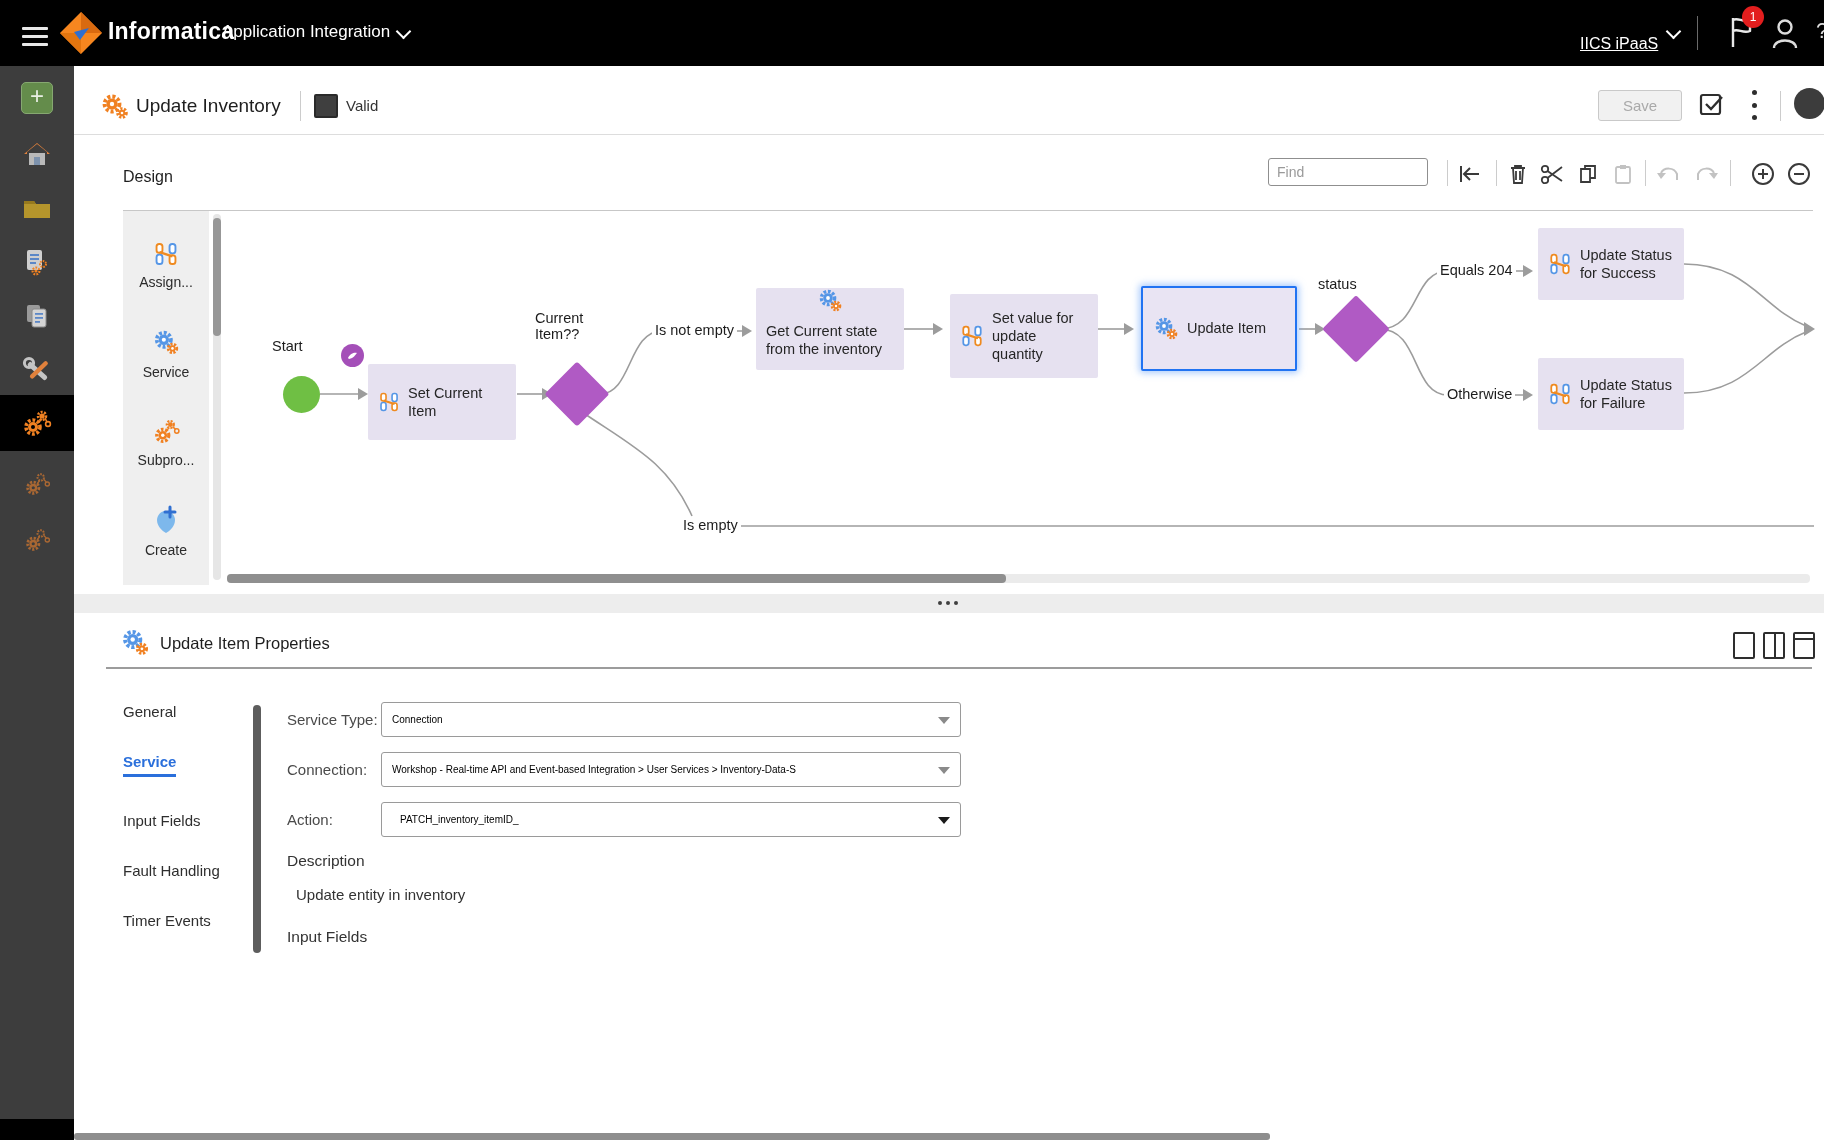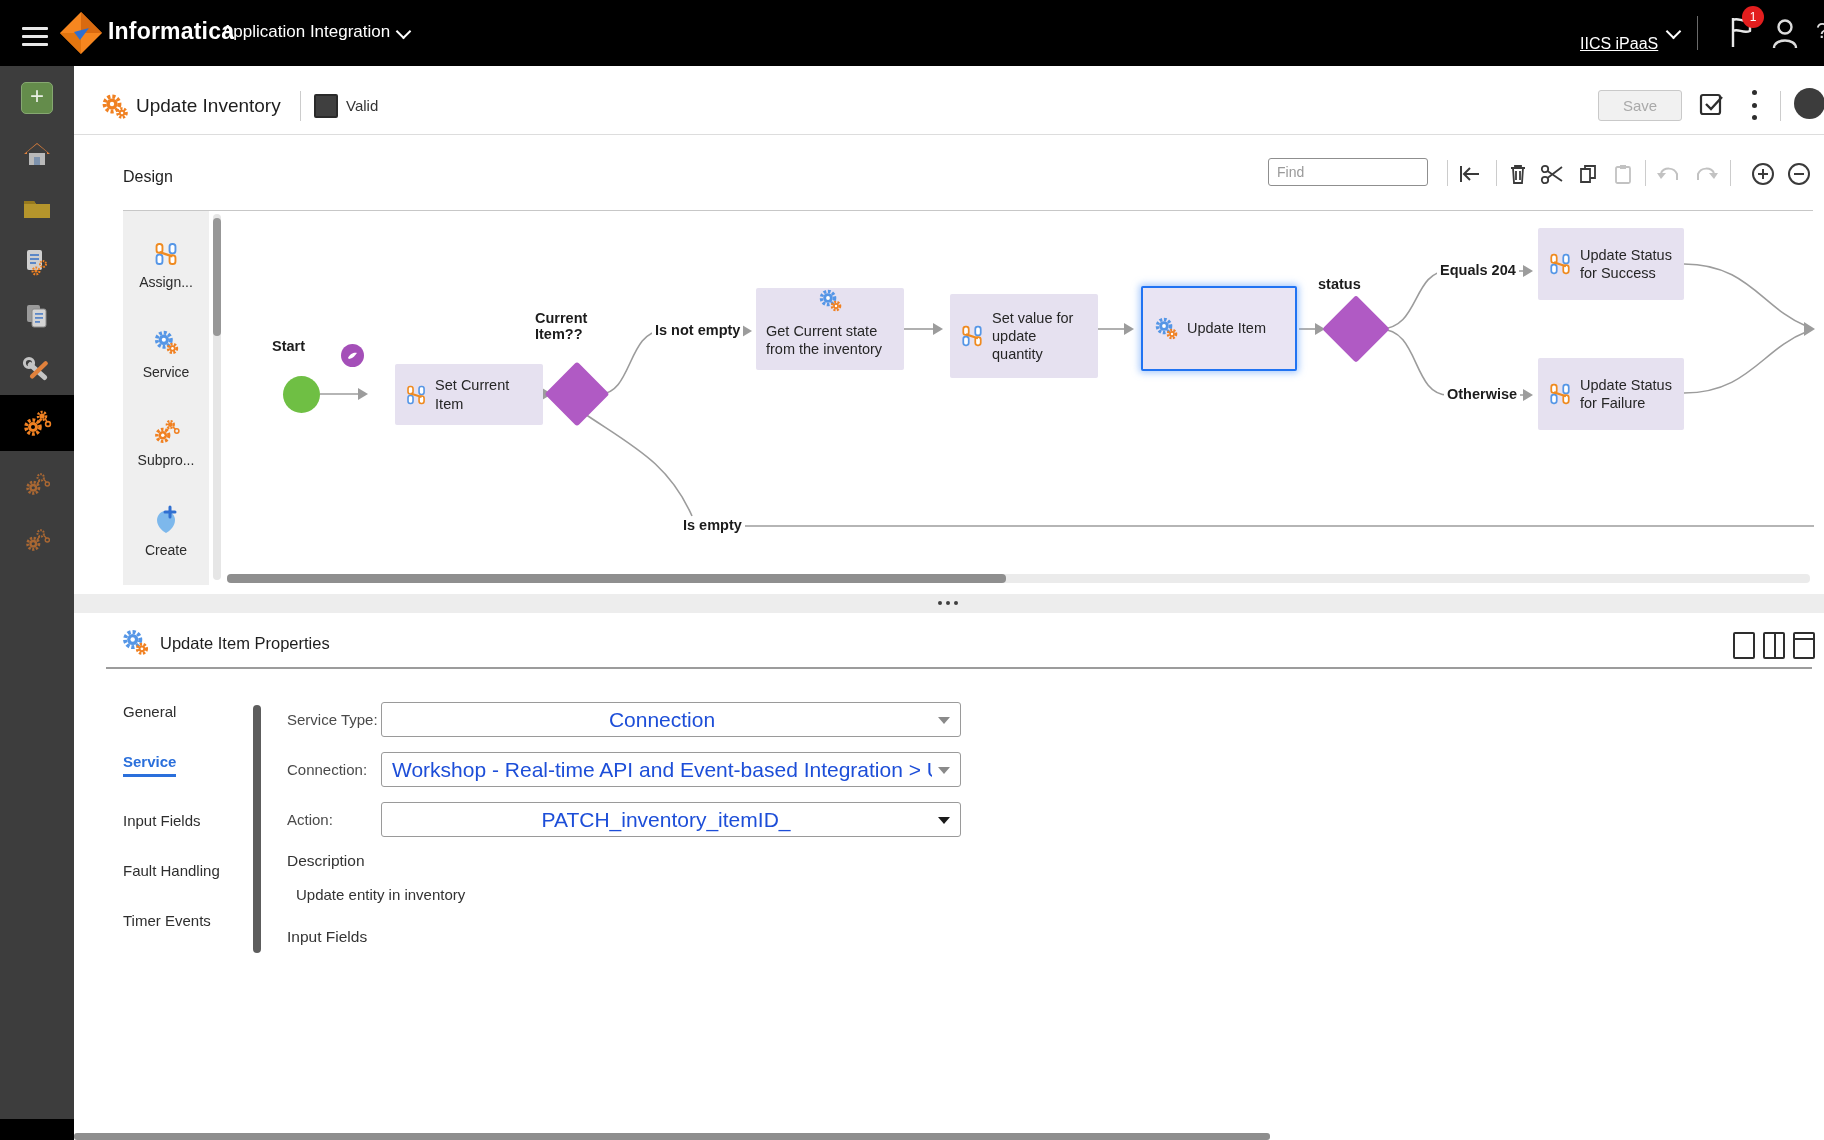--- a/index.html
+++ b/index.html
@@ -41,37 +41,37 @@
   .pal-item{position:absolute;left:0;width:86px;text-align:center;}
   .pal-label{font-size:14px;color:#2b2b2b;margin-top:3px;}
   .pal-scroll-track{left:213px;top:214px;width:8px;height:366px;background:#e6e6e6;border-radius:4px;}
   .pal-scroll-thumb{left:213px;top:218px;width:8px;height:118px;background:#979797;border-radius:4px;}
   
   .node{position:absolute;background:#e6e1f0;border-radius:2px;display:flex;align-items:center;gap:8px;padding:0 10px;box-sizing:border-box;}
   .node .nlabel{font-size:14.5px;color:#262626;line-height:1.25;}
   .node.sel{border:2px solid #2173f2;box-shadow:0 0 7px 2px rgba(100,160,250,.55);background:#e9e4f3;}
   .diamond{position:absolute;background:#b05ac4;transform:rotate(45deg);border-radius:3px;}
   .startdot{position:absolute;width:37px;height:37px;border-radius:50%;background:#6fbf44;}
-  .flow-label{position:absolute;font-size:14.5px;color:#1c1c1c;font-weight:700;}
+  .flow-label{position:absolute;font-size:14.5px;color:#1c1c1c;font-weight:400;}
   .on-line{background:#fff;padding:0 3px;}
   .eventdot{position:absolute;width:23px;height:23px;border-radius:50%;background:#a44fb8;display:flex;align-items:center;justify-content:center;}
   .hsb-track{left:227px;top:574px;width:1583px;height:9px;background:#ebebeb;border-radius:4px;}
   .hsb-thumb{left:227px;top:574px;width:779px;height:9px;background:#8f8f8f;border-radius:4px;}
   
   .splitter{left:74px;top:594px;width:1750px;height:19px;background:#ededed;}
   .dots3{position:absolute;left:938px;top:601px;display:flex;gap:4px;}
   .dots3 i{width:4px;height:4px;border-radius:50%;background:#3f3f3f;}
   .prop-title{font-size:16.5px;color:#1e1e1e;}
   .prop-divider{left:106px;top:667px;width:1706px;height:2px;background:#9c9c9c;}
   .ptab{position:absolute;left:123px;font-size:15px;color:#2e2e2e;}
   .ptab.active{color:#2a6fdb;font-weight:700;border-bottom:3px solid #2a6fdb;padding-bottom:4px;}
   .ptab-scroll{left:253px;top:705px;width:8px;height:248px;background:#5d5d5d;border-radius:4px;}
   .flabel{position:absolute;font-size:15px;color:#4a4a4a;}
   .fselect{position:absolute;left:381px;width:580px;height:35px;border:1px solid #9a9a9a;border-radius:3px;background:#fff;display:flex;align-items:center;box-sizing:border-box;padding:0 28px 0 10px;}
-  .fselect .val{font-size:21px;color:#1d4ed8;white-space:nowrap;overflow:hidden;flex:1;text-align:center;}
+  .fselect .val{font-size:10px;color:#000000;white-space:nowrap;overflow:hidden;flex:1;}
   .selcaret{position:absolute;right:10px;top:14px;width:0;height:0;border-left:6px solid transparent;border-right:6px solid transparent;border-top:7px solid #8a8a8a;}
   .selcaret.dark{border-top-color:#1a1a1a;}
   .sectionlabel{position:absolute;font-size:15px;color:#333;}
   .layout-ic{width:18px;height:23px;border:2px solid #2e2e2e;border-radius:2px;position:relative;background:#fff;}
 </style>
 </head>
 <body>
 
 <div id="app">
 
@@ -349,21 +349,21 @@
 
   <div class="startdot" style="left:283px;top:376px;"></div>
   <div class="flow-label" style="left:272px;top:338px;">Start</div>
 
   <div class="eventdot" style="left:341px;top:344px;">
     <svg width="13" height="13" viewBox="0 0 13 13">
         <path d="M2 9 C4 4 9 3 11 4 C9 6 8 9 3 10 Z" fill="#fff"></path>
       </svg>
   </div>
 
-  <div class="node" style="left:368px;top:364px;width:148px;height:61px;margin-left:27px;">
+  <div class="node" style="left:368px;top:364px;width:148px;height:76px;">
     <svg width="24" height="24" viewBox="0 0 22 22">
       <rect x="3" y="2.5" width="5" height="7.5" rx="2.2" fill="#fff" stroke="#ef8a1f" stroke-width="1.6"></rect>
       <rect x="3" y="11.5" width="5" height="8" rx="2.2" fill="#fff" stroke="#5596e6" stroke-width="1.6"></rect>
       <rect x="14" y="2.5" width="5" height="8" rx="2.2" fill="#fff" stroke="#5596e6" stroke-width="1.6"></rect>
       <rect x="14" y="12" width="5" height="7.5" rx="2.2" fill="#fff" stroke="#ef8a1f" stroke-width="1.6"></rect>
       <path d="M5.5 9.5 L16.5 13" stroke="#ef8a1f" stroke-width="2"></path>
     </svg>
     <div class="nlabel">Set Current Item</div>
   </div>
 

